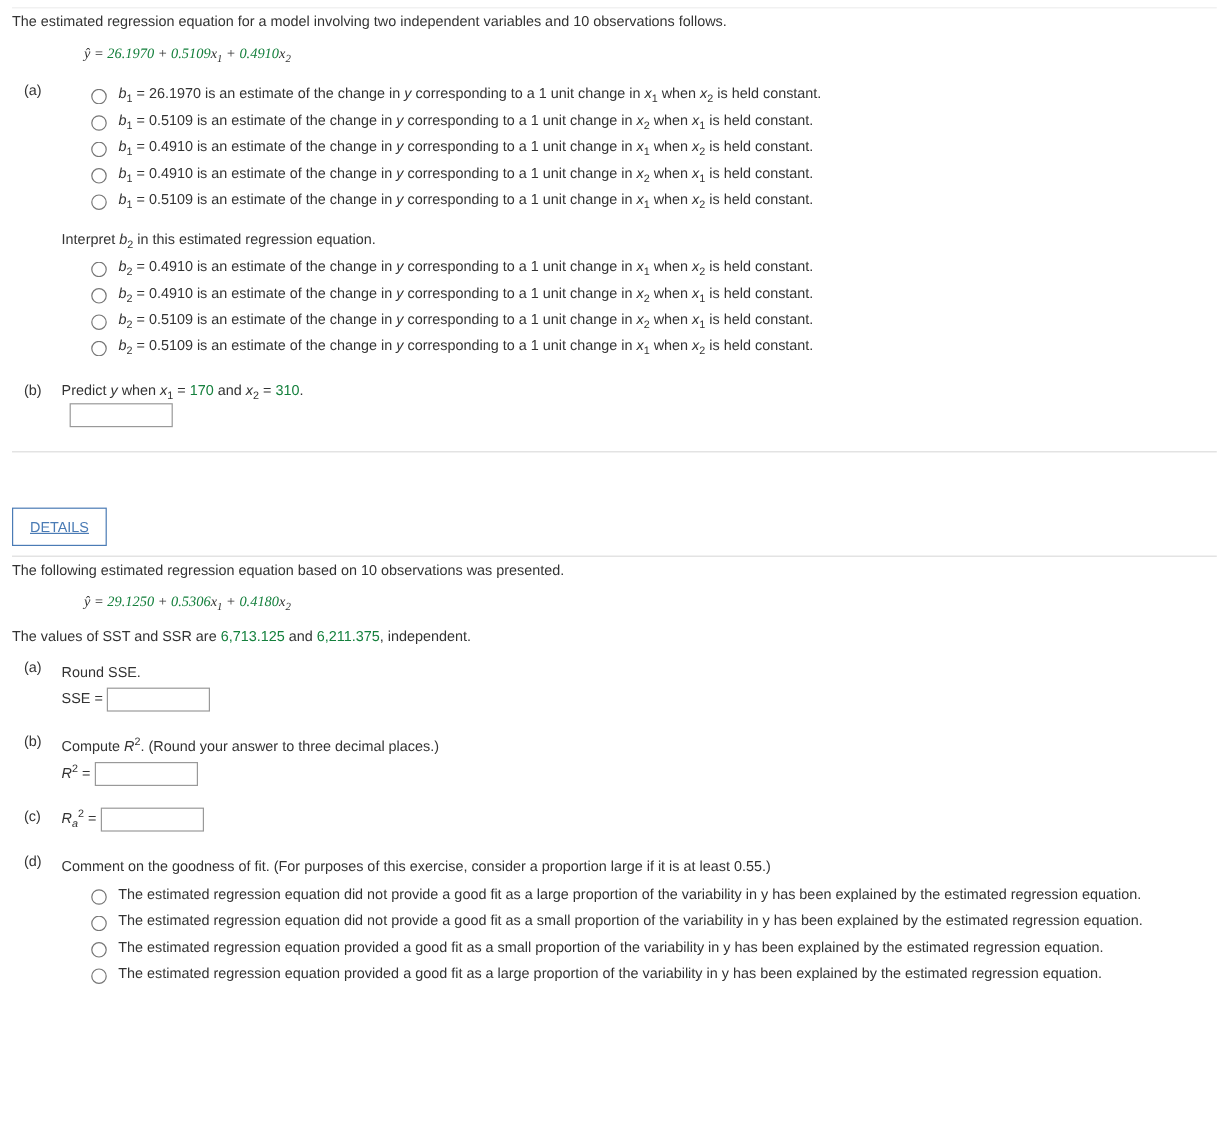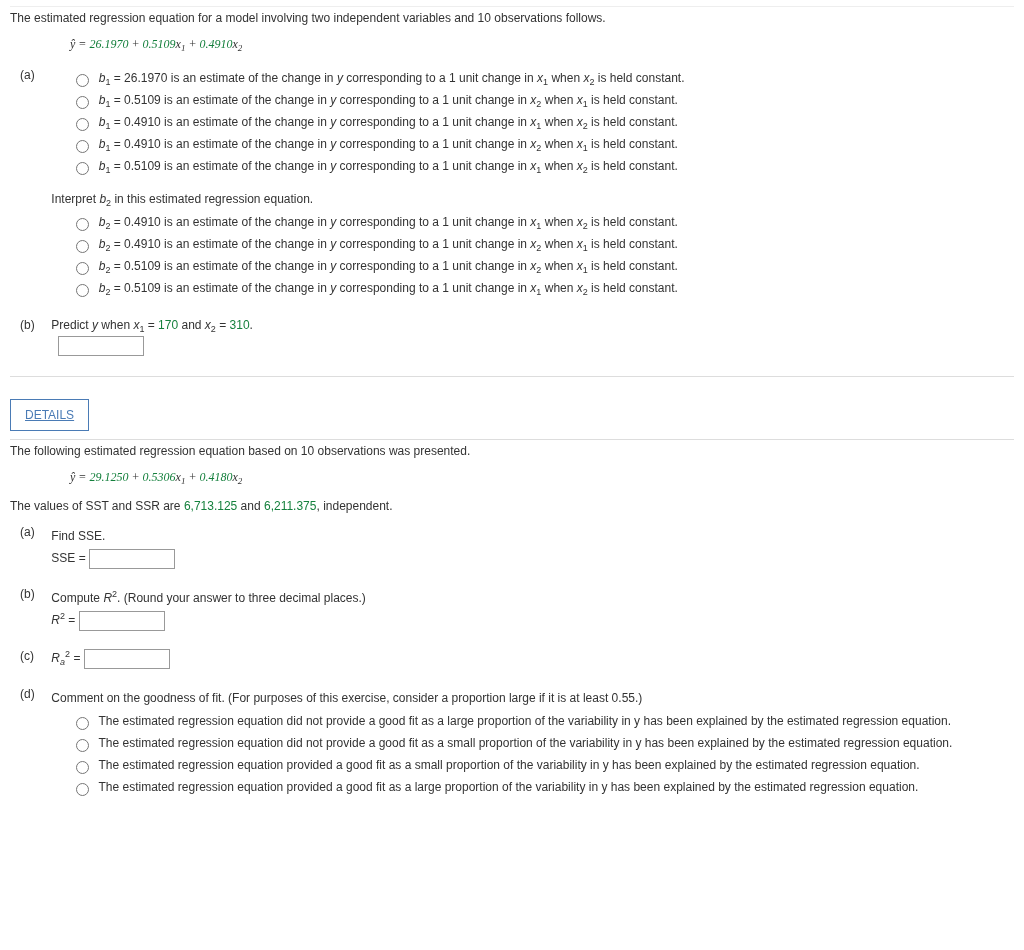--- a/index.html
+++ b/index.html
@@ -13,21 +13,21 @@
   .page {
     padding: 6px 10px 30px 10px;
     width: 1004px;
   }
   .section {
     border: 1px solid #ddd;
     border-left: none;
     border-right: none;
     border-top: 1px solid #eee;
     padding-bottom: 20px;
-    margin-bottom: 22px;
+    margin-bottom: 46px;
   }
   .intro {
     padding: 4px 0 6px 0;
   }
   .equation {
     padding: 6px 0 10px 60px;
     font-style: italic;
     font-family: Verdana, serif;
   }
   .red { color: #15803d; }
@@ -168,21 +168,21 @@
       <div class="equation">
         <span>ŷ = </span><span class="red">29.1250</span><span> + </span><span class="red">0.5306</span><i>x</i><sub>1</sub><span> + </span><span class="red">0.4180</span><i>x</i><sub>2</sub>
       </div>
       <div class="intro">
         <span>The values of SST and SSR are </span><span class="red">6,713.125</span><span> and </span><span class="red">6,211.375</span><span>, independent.</span>
       </div>
 
       <div class="part">
         <span class="part-label">(a)</span>
         <span class="part-body">
-          <div class="sub-prompt">Find SSE.</div>
+          <div class="sub-prompt">Round SSE.</div>
           <div>
             <span>SSE = </span>
             <input type="text" class="input-box narrow-box" style="">
           </div>
         </span>
       </div>
 
       <div class="part" style="padding-top:18px;">
         <span class="part-label">(b)</span>
         <span class="part-body">

